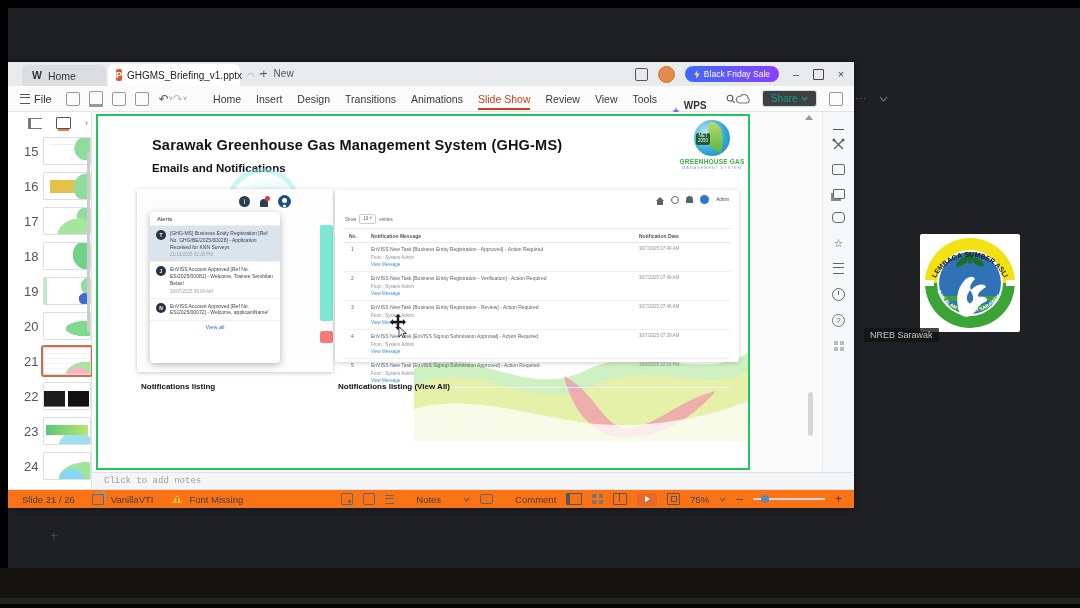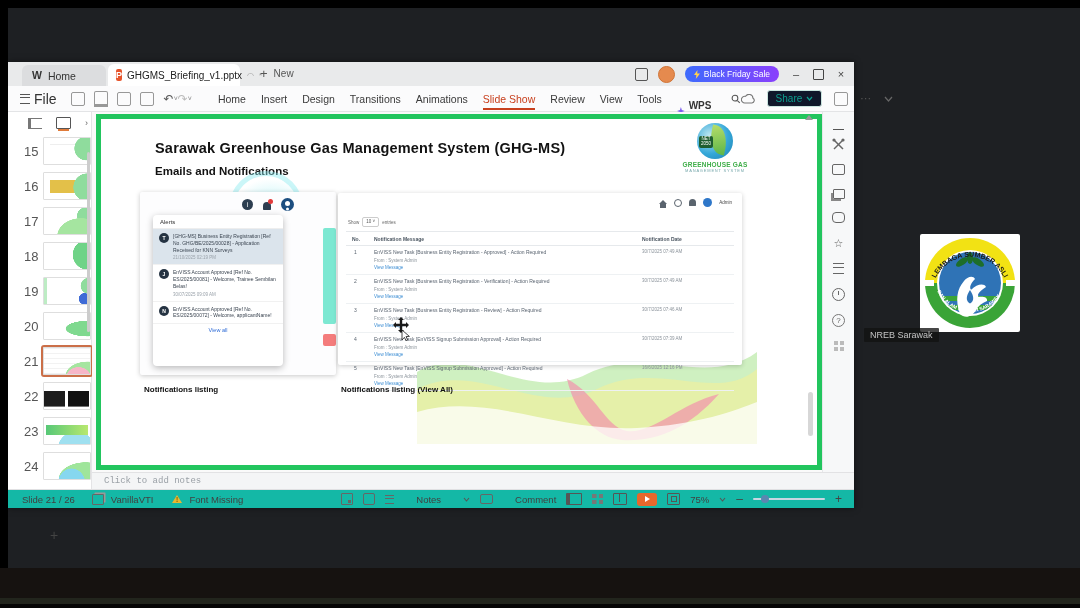--- a/index.html
+++ b/index.html
@@ -27,33 +27,33 @@
   .prev-ic{width:11px;height:11px;border:1.3px solid #555;border-radius:2px;}
   .avatar-o{width:15px;height:15px;border-radius:50%;background:#e58a4e;border:1px solid #d07436;}
   .promo{height:16px;border-radius:9px;background:linear-gradient(90deg,#3d6bfd,#8a3ffc);color:#fff;font-size:8.5px;display:flex;align-items:center;gap:4px;padding:0 9px;}
   .wbtn{font-size:11px;color:#444;width:14px;text-align:center;}
   .maxic{width:9px;height:9px;border:1.2px solid #444;border-radius:1px;}
 
   .menubar{position:absolute;left:0;top:24px;width:846px;height:26px;background:#fbfbfc;border-bottom:1px solid #e3e4e6;display:flex;align-items:center;box-sizing:border-box;}
   .mfile{display:flex;align-items:center;gap:4px;margin-left:12px;}
   .hamb{width:10px;height:8px;border-top:1.2px solid #555;border-bottom:1.2px solid #555;position:relative;}
   .hamb::after{content:"";position:absolute;left:0;top:2.6px;width:10px;height:1.2px;background:#555;}
-  .mfile span{font-size:14px;color:#333;}
+  .mfile span{font-size:11px;color:#333;}
   .qicons{display:flex;align-items:center;gap:9px;margin-left:14px;}
   .qi{width:12px;height:12px;border:1.2px solid #777;border-radius:2px;opacity:.75;}
   .qi.b2{border-radius:2px 2px 0 0;border-bottom-width:3px;}
   .undo{font-size:12px;color:#555;margin-left:10px;}
   .redo{font-size:12px;color:#bbb;}
   .chev{font-size:7px;color:#888;}
   .menus{display:flex;align-items:center;gap:15px;margin-left:26px;}
   .mi{font-size:10.5px;color:#3a3a3a;white-space:nowrap;}
   .mi.active{color:#c8401e;font-weight:normal;border-bottom:2.5px solid #c8401e;padding-bottom:3px;margin-bottom:-5px;}
   .ai{display:flex;align-items:center;gap:4px;font-size:10px;color:#333;font-weight:bold;margin-top:24px;}
   .m-right{margin-left:auto;display:flex;align-items:center;gap:12px;margin-right:10px;}
-  .sharebtn{display:flex;align-items:center;gap:4px;border:1px solid #c9e4de;border-radius:3px;padding:2px 8px;font-size:10px;color:#0c9e8e;background:#0f172a;}
+  .sharebtn{display:flex;align-items:center;gap:4px;border:1px solid #c9e4de;border-radius:3px;padding:2px 8px;font-size:10px;color:#0c9e8e;background:#404040;}
   .dots{font-size:11px;color:#555;letter-spacing:1px;}
 
   .slidepanel{position:absolute;left:0;top:50px;width:84px;height:377px;background:#fff;border-right:1px solid #e4e4e6;box-sizing:border-box;}
   .sp-tools{display:flex;align-items:center;gap:14px;padding:5px 0 4px 20px;}
   .ol-ic{width:11px;height:9px;border-left:3px solid #777;border-top:1.2px solid #777;border-bottom:1.2px solid #777;}
   .sl-ic{width:13px;height:10px;border:1.3px solid #555;border-radius:1px;box-shadow:0 4px 0 -2px #e07b3a;}
   .sp-arrow{font-size:9px;color:#666;}
   .thumbs{display:flex;flex-direction:column;gap:7px;padding-left:16px;margin-top:4px;}
   .throw{display:flex;align-items:center;gap:5px;}
   .thnum{width:14px;text-align:right;font-size:13px;color:#555;}
@@ -66,40 +66,40 @@
   .b19{background:linear-gradient(90deg,#bdecc4 3px,transparent 3px),radial-gradient(circle at 88% 80%,#3f6bd6 0 12%,transparent 13%),radial-gradient(circle at 97% 30%,#8fdc9d 0 16%,transparent 17%),#fff;}
   .b20{background:radial-gradient(ellipse at 95% 60%,#7fd98f 0 35%,transparent 36%),#fff;}
   .b21{background:radial-gradient(ellipse at 75% 115%,#f6b6c8 0 25%,transparent 26%),radial-gradient(ellipse at 95% 105%,#a5e5a0 0 35%,transparent 36%),linear-gradient(#f2f2f2 1px,transparent 1px) 4px 5px/36px 5px,#fff;}
   .b22{background:linear-gradient(#1c1c1c,#1c1c1c) 2% 80%/46% 60% no-repeat,linear-gradient(#111,#111) 98% 80%/46% 60% no-repeat,#fff;}
   .b23{background:linear-gradient(90deg,#57c877,#b9e86f) 50% 45%/92% 40% no-repeat,radial-gradient(ellipse at 70% 120%,#9fe0f0 0 40%,transparent 41%),#fff;}
   .b24{background:radial-gradient(ellipse at 60% 120%,#86d7ef 0 35%,transparent 36%),radial-gradient(ellipse at 90% 100%,#9fe59b 0 45%,transparent 46%),#fff;}
   .addslide{position:absolute;left:42px;bottom:-54px;font-size:14px;color:#444;}
   .sp-scroll{position:absolute;right:1px;top:40px;width:3px;height:180px;background:#ccc;border-radius:2px;}
 
   .editor{position:absolute;left:84px;top:50px;width:730px;height:360px;background:#fafafa;overflow:hidden;}
-  .slide{position:absolute;left:4px;top:2px;width:726px;height:356px;background:#fff;border:5px solid #22c55e;box-sizing:border-box;overflow:hidden;}
+  .slide{position:absolute;left:4px;top:2px;width:654px;height:356px;background:#fff;border:2px solid #22c55e;box-sizing:border-box;overflow:hidden;}
   .ed-scrollthumb{position:absolute;right:9px;top:280px;width:5px;height:44px;background:#d7d7d7;border-radius:3px;}
   .ed-up{position:absolute;right:9px;top:3px;width:0;height:0;border-left:4px solid transparent;border-right:4px solid transparent;border-bottom:5px solid #999;}
 
   .righttools{position:absolute;left:814px;top:50px;width:32px;height:360px;background:#f7f8f9;border-left:1px solid #e6e7e9;box-sizing:border-box;display:flex;flex-direction:column;align-items:center;gap:13.5px;padding-top:12px;}
   .rt{width:13px;height:13px;color:#666;font-size:11px;line-height:13px;text-align:center;}
   .rt-dash{width:11px;height:0;border-top:1.6px solid #555;margin-top:5px;margin-bottom:-6px;}
   .rt-box{width:11px;height:9px;border:1.2px solid #666;border-radius:2px;}
   .rt-box2{width:10px;height:8px;border:1.2px solid #666;border-radius:1px;box-shadow:-3px 3px 0 -1px #888;}
   .rt-circ{width:11px;height:11px;border:1.2px solid #666;border-radius:50%;position:relative;}
   .rt-circ::after{content:"";position:absolute;left:4.6px;top:2px;width:1.3px;height:4px;background:#666;}
   .rt-q{width:11px;height:11px;border:1.2px solid #777;border-radius:50%;color:#666;font-size:8px;line-height:11px;text-align:center;}
   .rt-grid{width:10px;height:10px;background:linear-gradient(#bbb,#bbb) 0 0/4px 4px no-repeat,linear-gradient(#bbb,#bbb) 100% 0/4px 4px no-repeat,linear-gradient(#bbb,#bbb) 0 100%/4px 4px no-repeat,linear-gradient(#bbb,#bbb) 100% 100%/4px 4px no-repeat;}
   .rt-slid{width:11px;height:9px;border-top:1.4px solid #666;border-bottom:1.4px solid #666;position:relative;}
   .rt-slid::after{content:"";position:absolute;top:2.8px;left:0;width:11px;height:1.4px;background:#666;}
 
   .notesbar{position:absolute;left:84px;top:410px;width:762px;height:17px;background:#f4f5f6;border-top:1px solid #e2e2e4;box-sizing:border-box;display:flex;align-items:center;font-family:Liberation Mono, monospace;}
   .notesbar span{font-size:9px;color:#9aa0a6;margin-left:12px;}
 
-  .statusbar{position:absolute;left:0;top:427px;width:846px;height:19px;background:#14b8a6;border-top:1px solid #e0e0e2;box-sizing:border-box;display:flex;align-items:center;font-size:9.5px;color:#414141;}
+  .statusbar{position:absolute;left:0;top:427px;width:846px;height:19px;background:#f97316;border-top:1px solid #e0e0e2;box-sizing:border-box;display:flex;align-items:center;font-size:9.5px;color:#414141;}
   .sb-l{display:flex;align-items:center;gap:7px;margin-left:14px;}
   .theme-ic{width:10px;height:9px;border:1.2px solid #666;border-radius:1px;box-shadow:2px -2px 0 -0.5px #999;}
   .warn{width:0;height:0;border-left:5px solid transparent;border-right:5px solid transparent;border-bottom:8.5px solid #e8b931;position:relative;margin-left:12px;}
   .warn::after{content:"!";position:absolute;left:-1.5px;top:1px;font-size:6.5px;color:#7a5c00;font-weight:bold;}
   .sb-r{margin-left:auto;display:flex;align-items:center;gap:10px;margin-right:12px;}
   .sb-ic{width:10px;height:10px;border:1.2px solid #666;border-radius:2px;}
   .sb-ic.pg{border-radius:1px;position:relative;}
   .sb-ic.pg::after{content:"";position:absolute;right:1px;bottom:1px;width:3px;height:3px;background:#666;}
   .notesw{display:flex;align-items:center;gap:22px;}
   .lines3{width:9px;height:7px;border-top:1.2px solid #666;border-bottom:1.2px solid #666;position:relative;}

